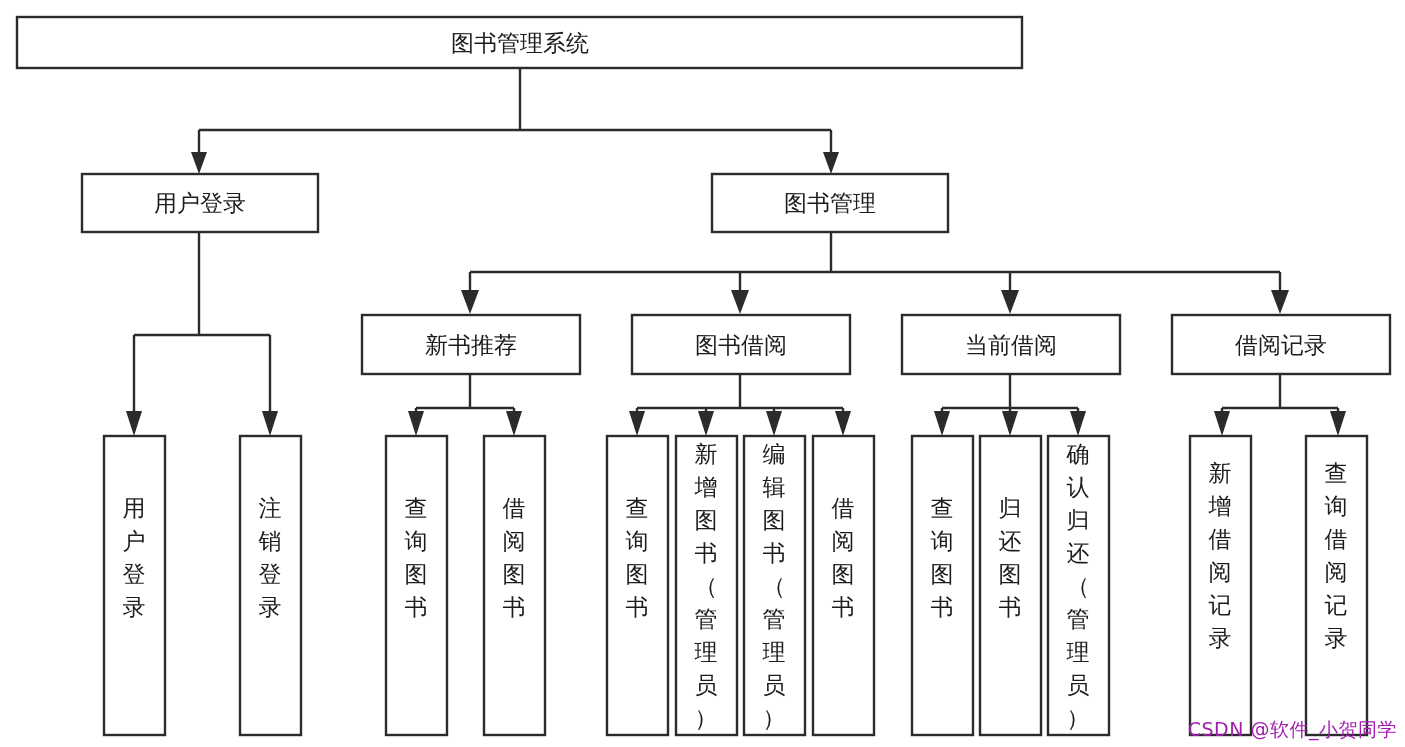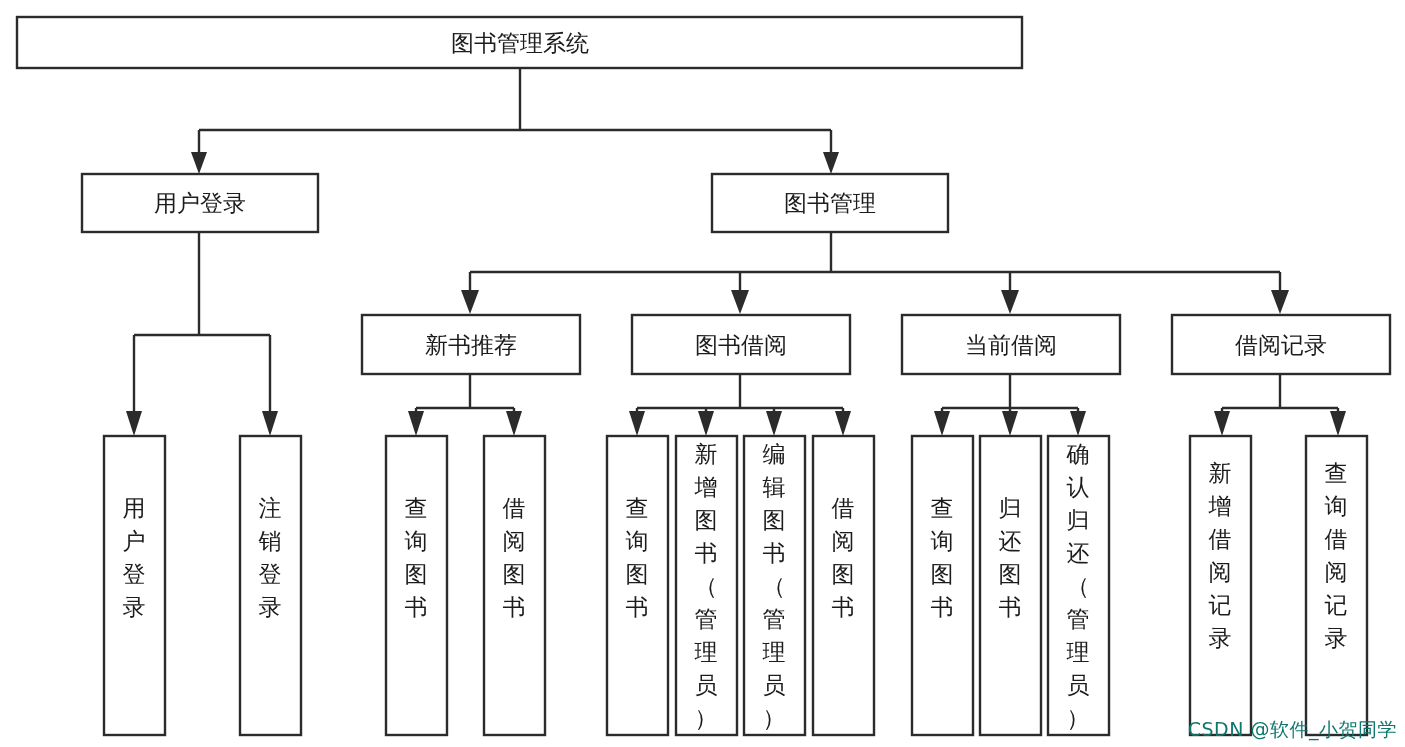--- a/index.html
+++ b/index.html
@@ -54,21 +54,21 @@
     font-size: 23px;
     fill: #1c1c1c;
     text-anchor: middle;
   }
   .watermark-text {
     position: absolute;
     right: 8px;
     bottom: 4px;
     font-family: "DejaVu Sans", "Liberation Sans", sans-serif;
     font-size: 19px;
-    color: #0f766e;
+    color: #a21caf;
     white-space: nowrap;
     letter-spacing: 0.5px;
     user-select: none;
   }
 </style>
 </head>
 <body>
 
 <div id="diagram-root">
 

